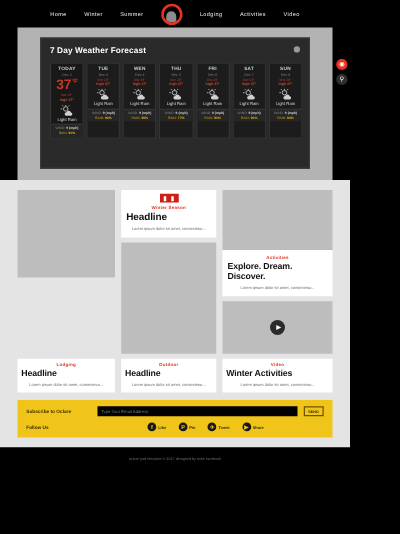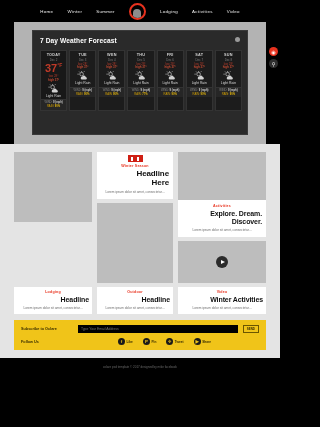--- a/index.html
+++ b/index.html
@@ -95,21 +95,21 @@
 
   .ph { background:#bdbdbd; }
 
   .card { background:#fff; }
   .cat {
     font-size:3.6px; font-weight:bold; color:#e8321e;
     text-align:center; letter-spacing:.2px; margin-bottom:1.5px;
   }
   .headline {
     font-size:8px; font-weight:bold; color:#111;
-    text-align:right; line-height:1.15; letter-spacing:-.1px;
+    text-align:left; line-height:1.15; letter-spacing:-.1px;
   }
   .headline.sm { font-size:7px; }
   .blurb {
     font-size:3.2px; color:#6e6e6e; text-align:center;
     margin-top:2.5px; line-height:1.3;
   }
   .badge {
     width:15px; height:7px; background:#cf1f14; margin:0 auto 1.5px;
     display:flex; align-items:center; justify-content:center; gap:1px;
   }
@@ -318,21 +318,20 @@
 
       <div style="flex:1;display:flex;flex-direction:column;">
         <div class="card" style="padding:3px 4px 5px;">
           <div class="badge">
               <span></span>
               <span></span>
               <span></span>
             </div>
           <div class="cat">Winter Season</div>
           <div class="headline">Headline</div>
-          <div class="headline">Here</div>
           <div class="blurb">Lorem ipsum dolor sit amet, consectetur...</div>
         </div>
         <div class="ph" style="flex:1;margin-top:4px;min-height:80px;"></div>
       </div>
 
       <div style="width:88px;display:flex;flex-direction:column;">
         <div class="ph" style="height:48px;"></div>
         <div class="card" style="padding:4px 4px 5px;">
           <div class="cat">Activities</div>
           <div class="headline sm">Explore. Dream. Discover.</div>

